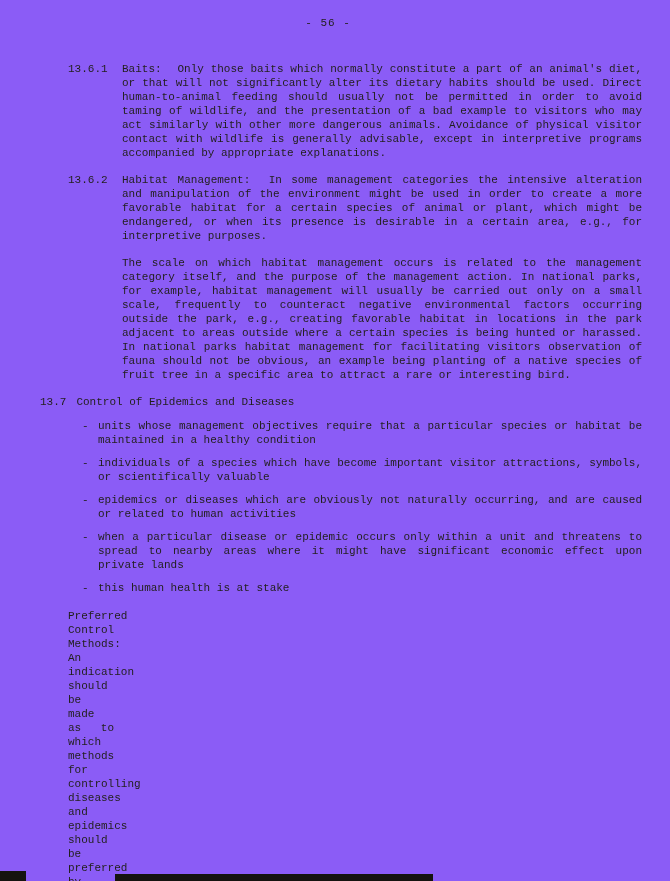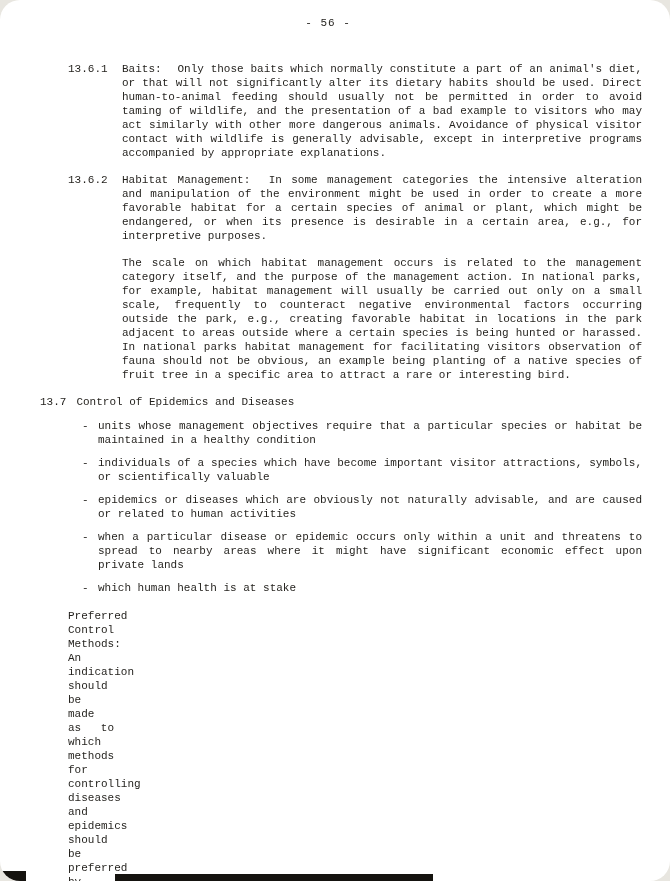--- a/index.html
+++ b/index.html
@@ -7,27 +7,26 @@
     padding: 0;
     background: #e8e6e0;
   }
   .page {
     width: 670px;
     height: 881px;
     box-sizing: border-box;
     margin: 0 auto;
     position: relative;
     overflow: hidden;
-    background: #ffffff;
+    background: #8b5cf6;
     color: #211f1b;
     font-family: "Liberation Mono", "DejaVu Sans Mono", monospace;
     font-size: 11px;
     line-height: 14px;
     padding: 16px 28px 8px 14px;
-    border-radius: 20px;
   }
   .page-number {
     text-align: center;
     letter-spacing: 1px;
     margin-bottom: 32px;
   }
   
   .sec {
     display: grid;
     grid-template-columns: 46px 1fr;
@@ -122,29 +121,29 @@
     <div class="bullet">
       <span>-</span>
       <span>units whose management objectives require that a particular species or habitat be maintained in a healthy condition</span>
     </div>
     <div class="bullet">
       <span>-</span>
       <span>individuals of a species which have become important visitor attractions, symbols, or scientifically valuable</span>
     </div>
     <div class="bullet">
       <span>-</span>
-      <span>epidemics or diseases which are obviously not naturally advisable, and are caused or related to human activities</span>
+      <span>epidemics or diseases which are obviously not naturally occurring, and are caused or related to human activities</span>
     </div>
     <div class="bullet">
       <span>-</span>
       <span>when a particular disease or epidemic occurs only within a unit and threatens to spread to nearby areas where it might have significant economic effect upon private lands</span>
     </div>
     <div class="bullet">
       <span>-</span>
-      <span>which human health is at stake</span>
+      <span>this human health is at stake</span>
     </div>
   </div>
 
   <div class="sec">
     <div class="sec-body">
       <p class="para">
         <span class="sec-title">Preferred Control Methods:</span>
         <span>An indication should be made as to which methods for controlling diseases and epidemics should be preferred by unit administrations. This will obviously depend to a large degree on the specific problem, but in general, preference should be given to natural and non-chemical means, such as biological controls, intentional controlled fires, and habitat management. Chemical methods such as insecticides, rodenticides, and herbicides should be avoided if possible because of the great possibility of affecting non-target species.</span>
       </p>
       <p class="para">

